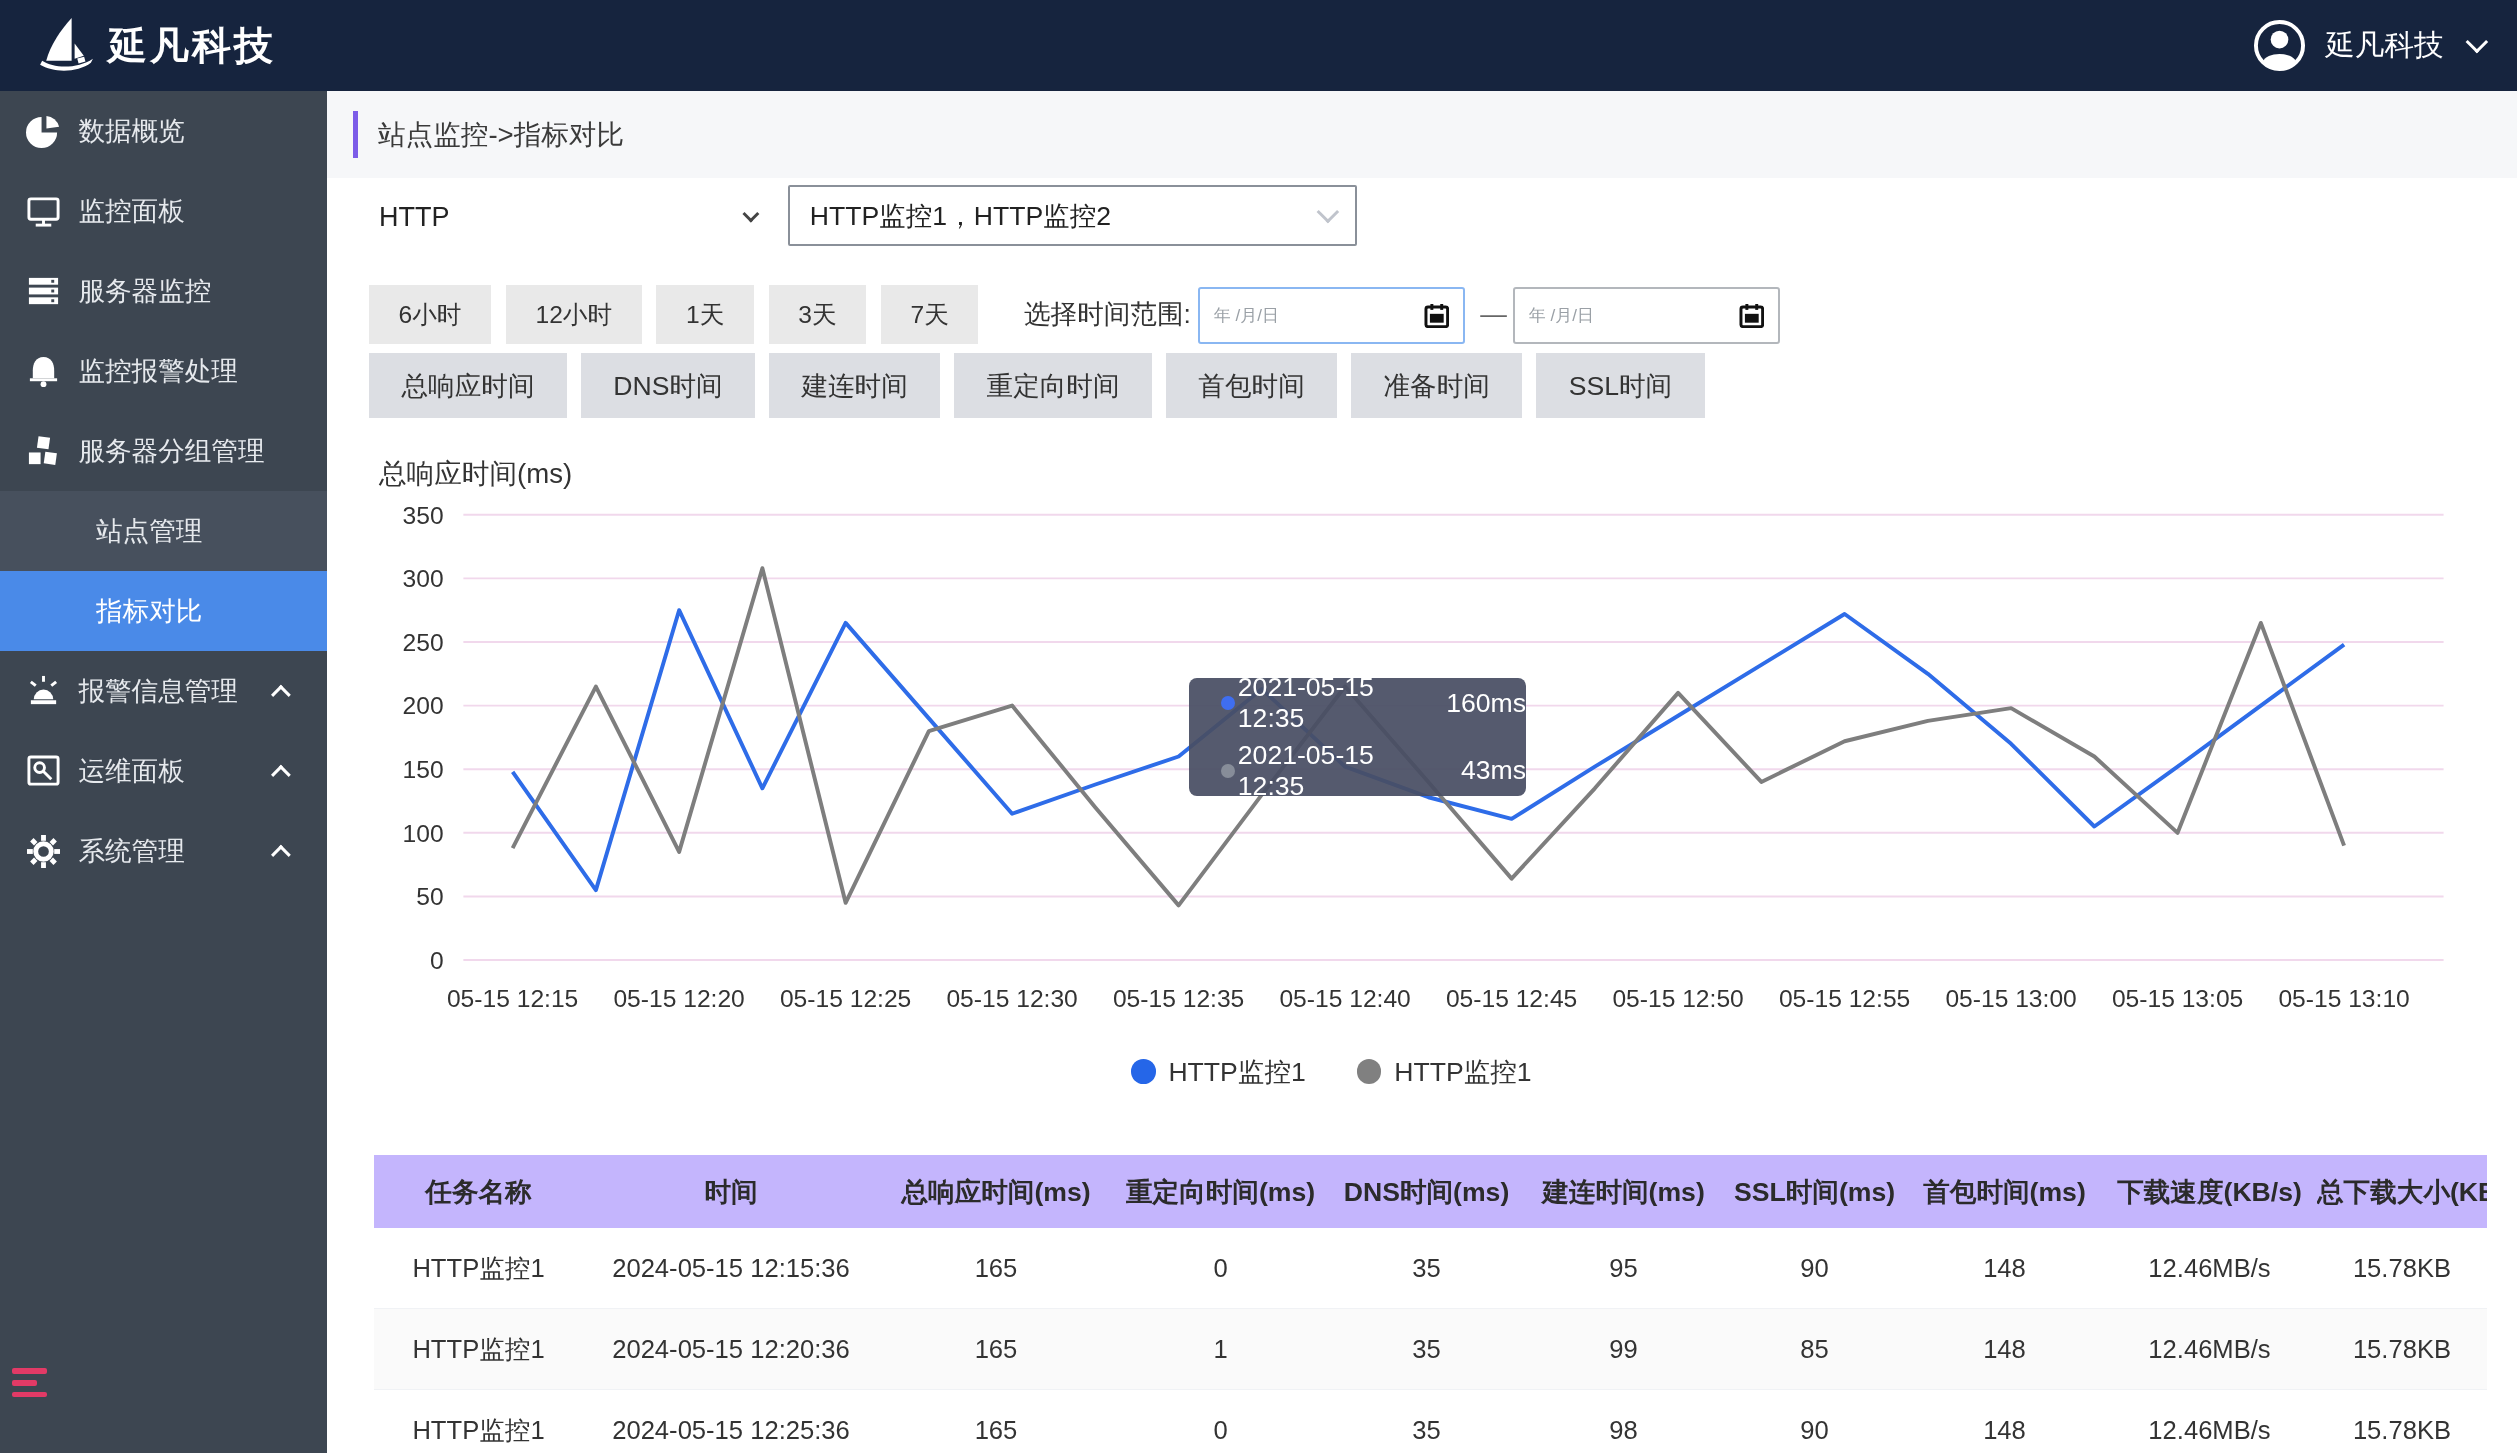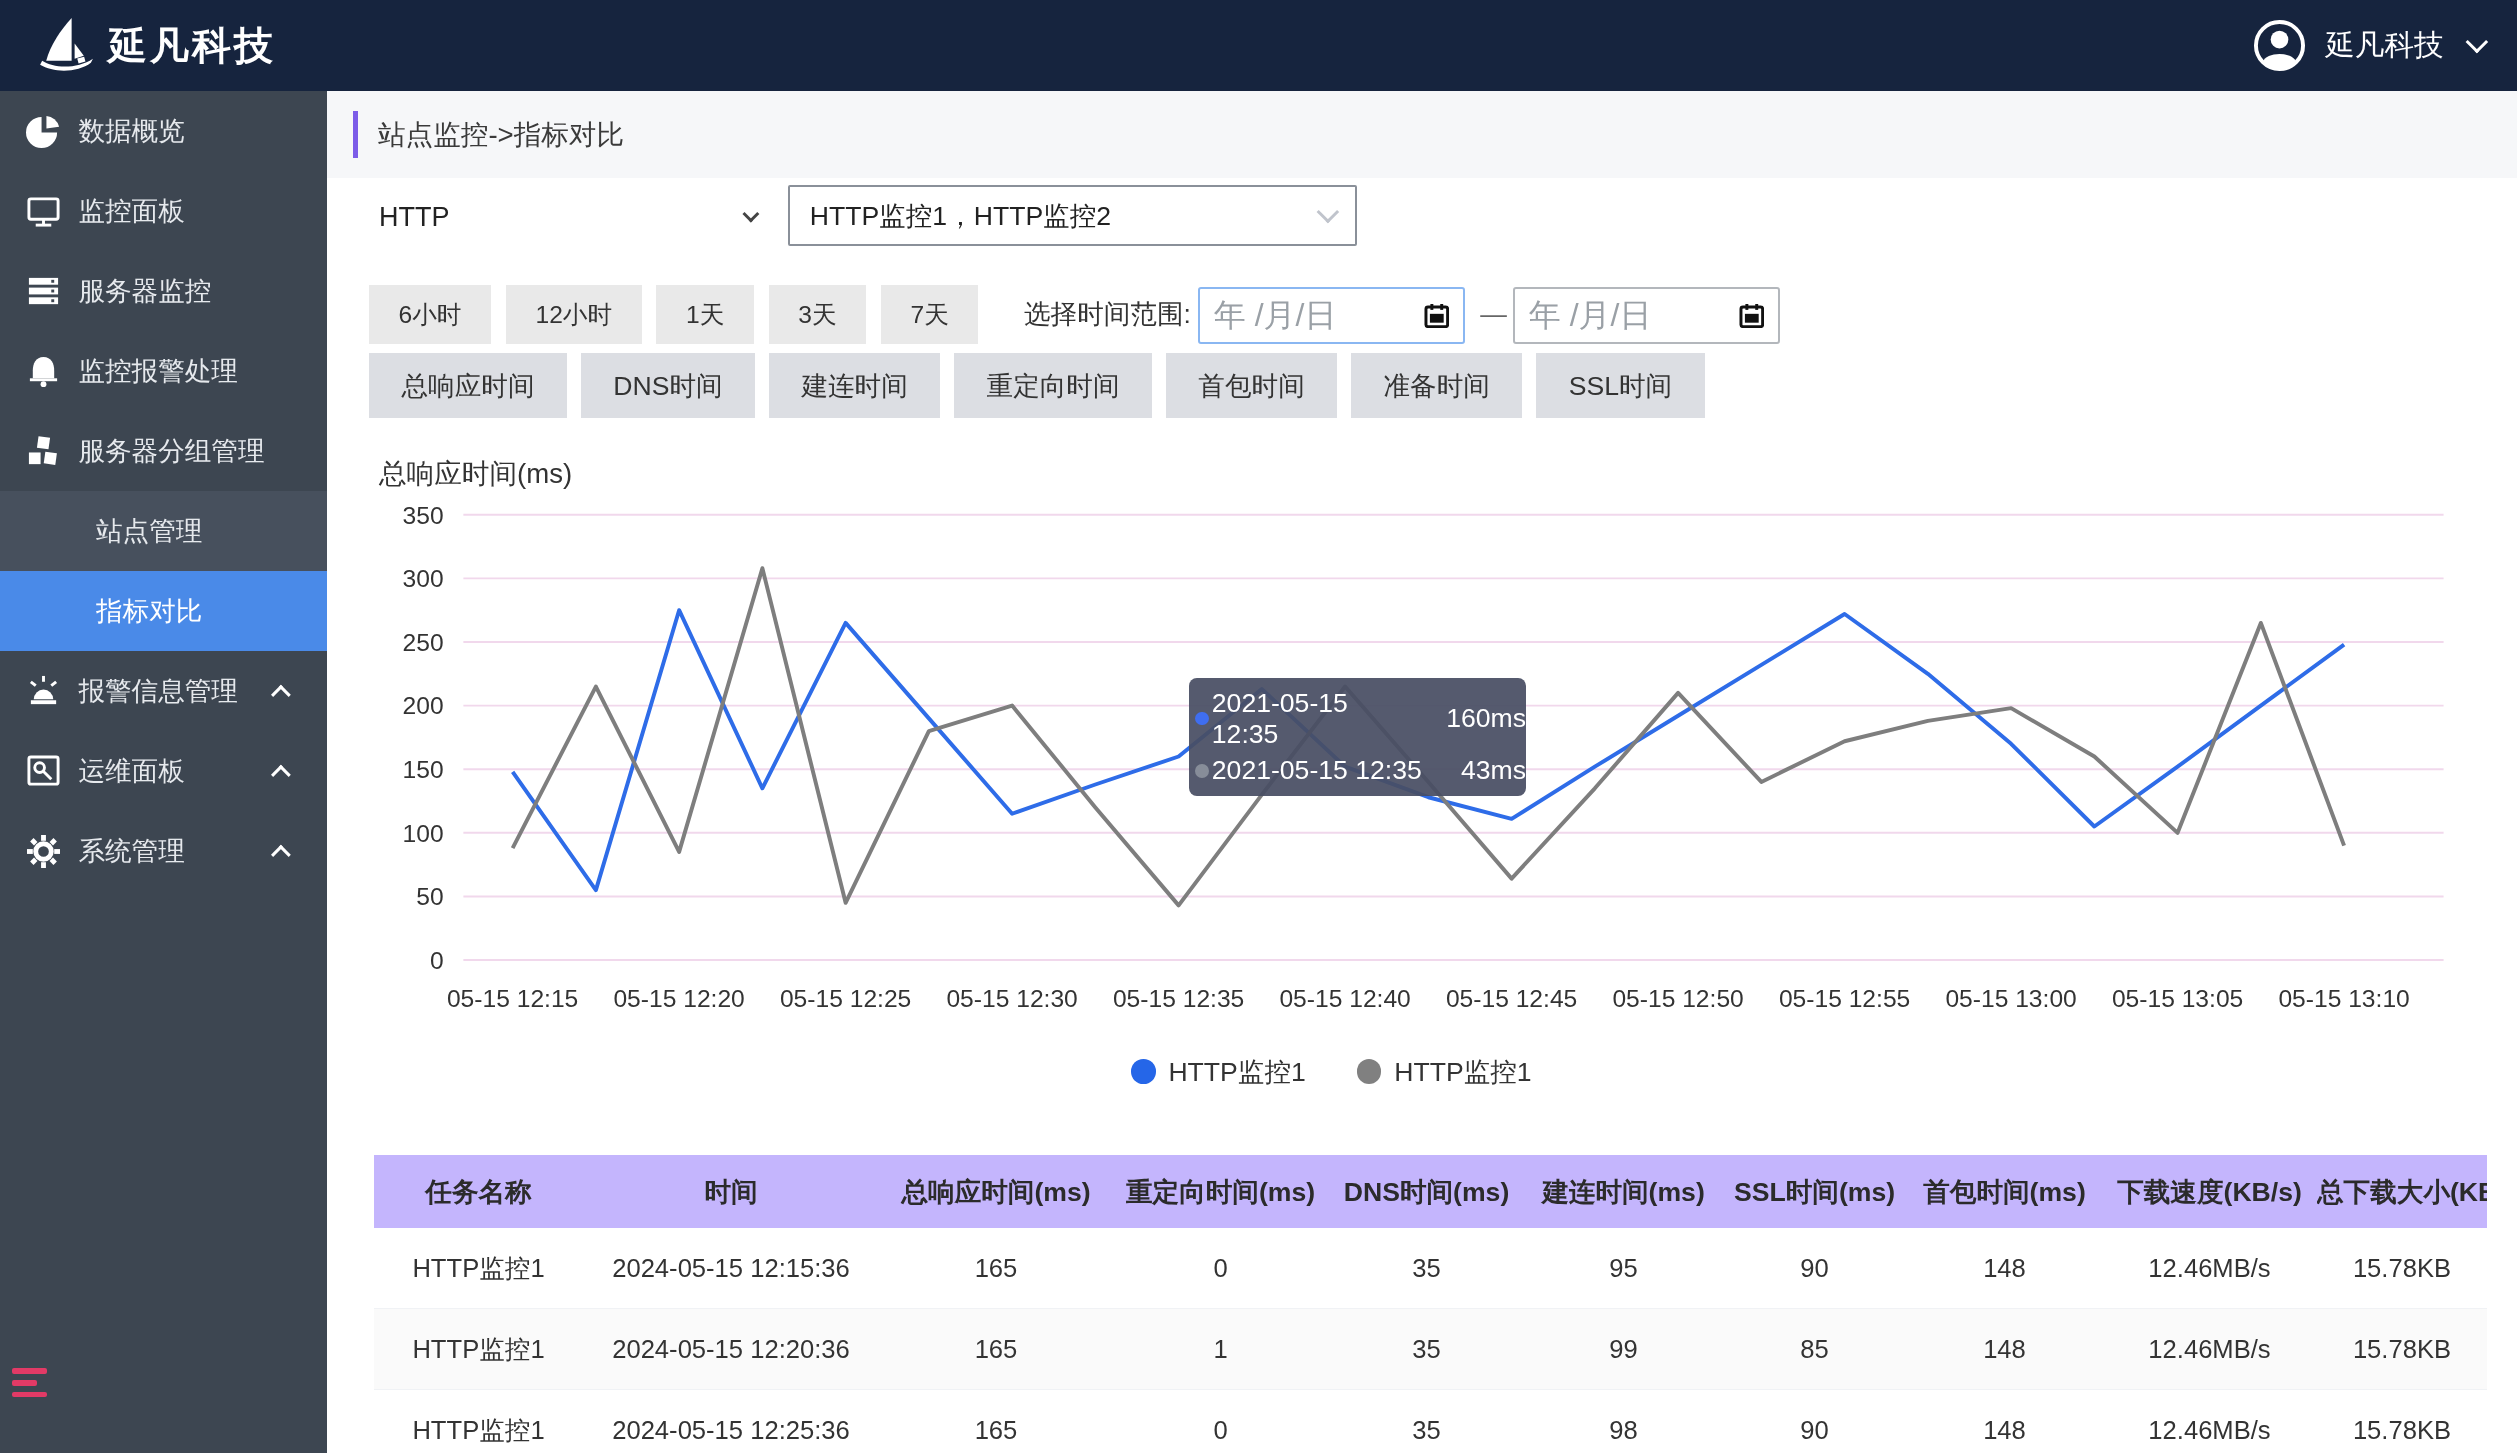--- a/index.html
+++ b/index.html
@@ -46,32 +46,32 @@
   .sel2 .chev { width:15.8px; height:15.8px; border-width:3.9px; border-color:#c0c4cc; }
   
   .quick-row { position:absolute; left:369px; top:285px; display:flex; gap:14.8px; }
   .qbtn { height:59px; padding:0 29.6px; background:#e9e9e9; border:none; font-size:24.6px; color:#333;
     font-family:inherit; cursor:pointer; }
   .range-label { position:absolute; left:1024px; top:285px; height:59px; line-height:59px; font-size:26.6px; color:#333; }
   .datebox { position:absolute; top:287px; width:267px; height:57px; border-radius:3px; background:#fff;
     display:flex; align-items:center; justify-content:space-between; padding:0 13.8px; cursor:text; }
   .datebox.d1 { left:1198px; border:2px solid #8ab7f2; }
   .datebox.d2 { left:1513px; border:2px solid #b3b7bc; }
-  .dateph { font-size:32px; color:#9aa0a6; }
+  .dateph { font-size:17px; color:#9aa0a6; }
   .dash { position:absolute; left:1474px; top:285px; width:39px; height:59px; line-height:59px; text-align:center;
     font-size:26.6px; color:#666; }
   
   .metric-row { position:absolute; left:369px; top:353px; display:flex; gap:13.8px; }
   .mbtn { height:65px; padding:0 32.5px; background:#dcdee3; border:none; font-size:26.6px; color:#333;
     font-family:inherit; cursor:pointer; }
   
   .chart-title { position:absolute; left:379px; top:455px; font-size:27.6px; color:#333; }
   #chart-svg { position:absolute; left:355px; top:497px; }
   .tooltip { position:absolute; left:1189px; top:678px; width:337px; height:118px; background:rgba(72,78,99,0.93);
-    border-radius:7.9px; display:flex; flex-direction:column; justify-content:center; gap:5.9px; padding-left:6px; }
+    border-radius:7.9px; display:flex; flex-direction:column; justify-content:center; gap:5.9px; padding-left:32px; }
   .tt-row { display:flex; align-items:center; }
   .tt-dot { width:13.8px; height:13.8px; border-radius:50%; flex:0 0 13.8px; margin-right:3px; }
   .tt-time { font-size:26.6px; color:#fff; width:252px; }
   .tt-val { font-size:26.6px; color:#fff; margin-left:29.6px; }
   .legend { position:absolute; left:1131px; top:1050px; height:43px; display:flex; align-items:center; gap:51px; }
   .lg-item { display:flex; align-items:center; cursor:pointer; }
   .lg-dot { width:24.6px; height:24.6px; border-radius:50%; }
   .lg-lbl { font-size:26.6px; color:#333; margin-left:12.8px; }
   
   .tablebox { position:absolute; left:374px; top:1155px; width:2113px; }

